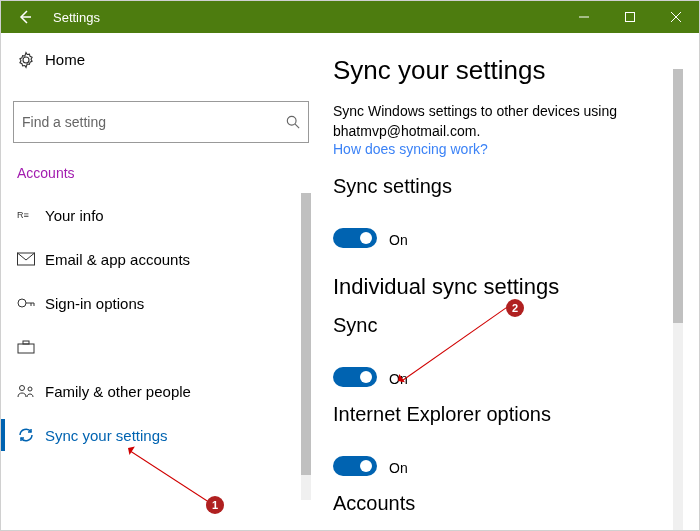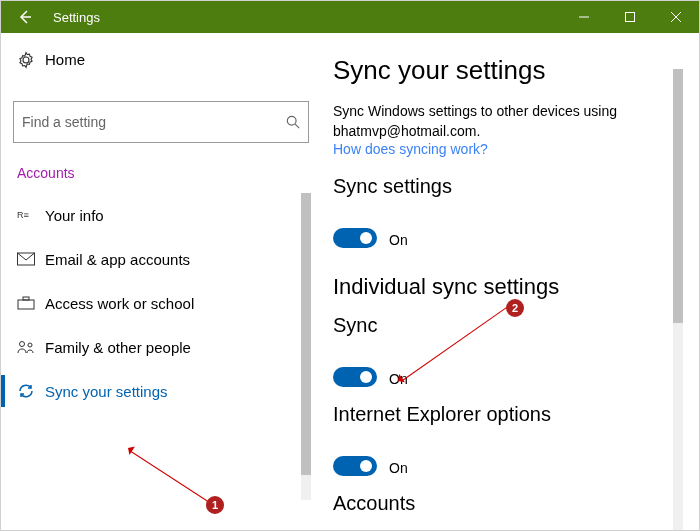--- a/index.html
+++ b/index.html
@@ -270,25 +270,35 @@
           <svg width="18" height="14" viewBox="0 0 18 14">
               <rect x="0.5" y="1" width="17" height="12" stroke="#333" fill="none"></rect>
               <polyline points="0.5,1 9,8 17.5,1" stroke="#333" fill="none"></polyline>
             </svg>
         </span>
         <span>Email &amp; app accounts</span>
       </div>
       <div class="nav-item">
         <span class="icon">
           <svg width="18" height="14" viewBox="0 0 18 14">
+              <circle cx="5" cy="7" r="4" stroke="#333" fill="none"></circle>
+              <line x1="9" y1="7" x2="17" y2="7" stroke="#333"></line>
+              <line x1="14" y1="7" x2="14" y2="10" stroke="#333"></line>
+              <line x1="17" y1="7" x2="17" y2="10" stroke="#333"></line>
+            </svg>
+        </span>
+        <span>Sign-in options</span>
+      </div>
+      <div class="nav-item">
+        <span class="icon">
+          <svg width="18" height="14" viewBox="0 0 18 14">
               <rect x="1" y="4" width="16" height="9" stroke="#333" fill="none"></rect>
               <rect x="6" y="1" width="6" height="3" stroke="#333" fill="none"></rect>
             </svg>
         </span>
-        <span>Access work or school</span>
       </div>
       <div class="nav-item">
         <span class="icon">
           <svg width="18" height="14" viewBox="0 0 18 14">
               <circle cx="5" cy="4" r="2.5" stroke="#333" fill="none"></circle>
               <circle cx="13" cy="5" r="2" stroke="#333" fill="none"></circle>
               <path d="M1 13c0-3 2-4 4-4s4 1 4 4" stroke="#333" fill="none"></path>
               <path d="M10 13c0-2 1.5-3 3-3s3 1 3 3" stroke="#333" fill="none"></path>
             </svg>
         </span>

